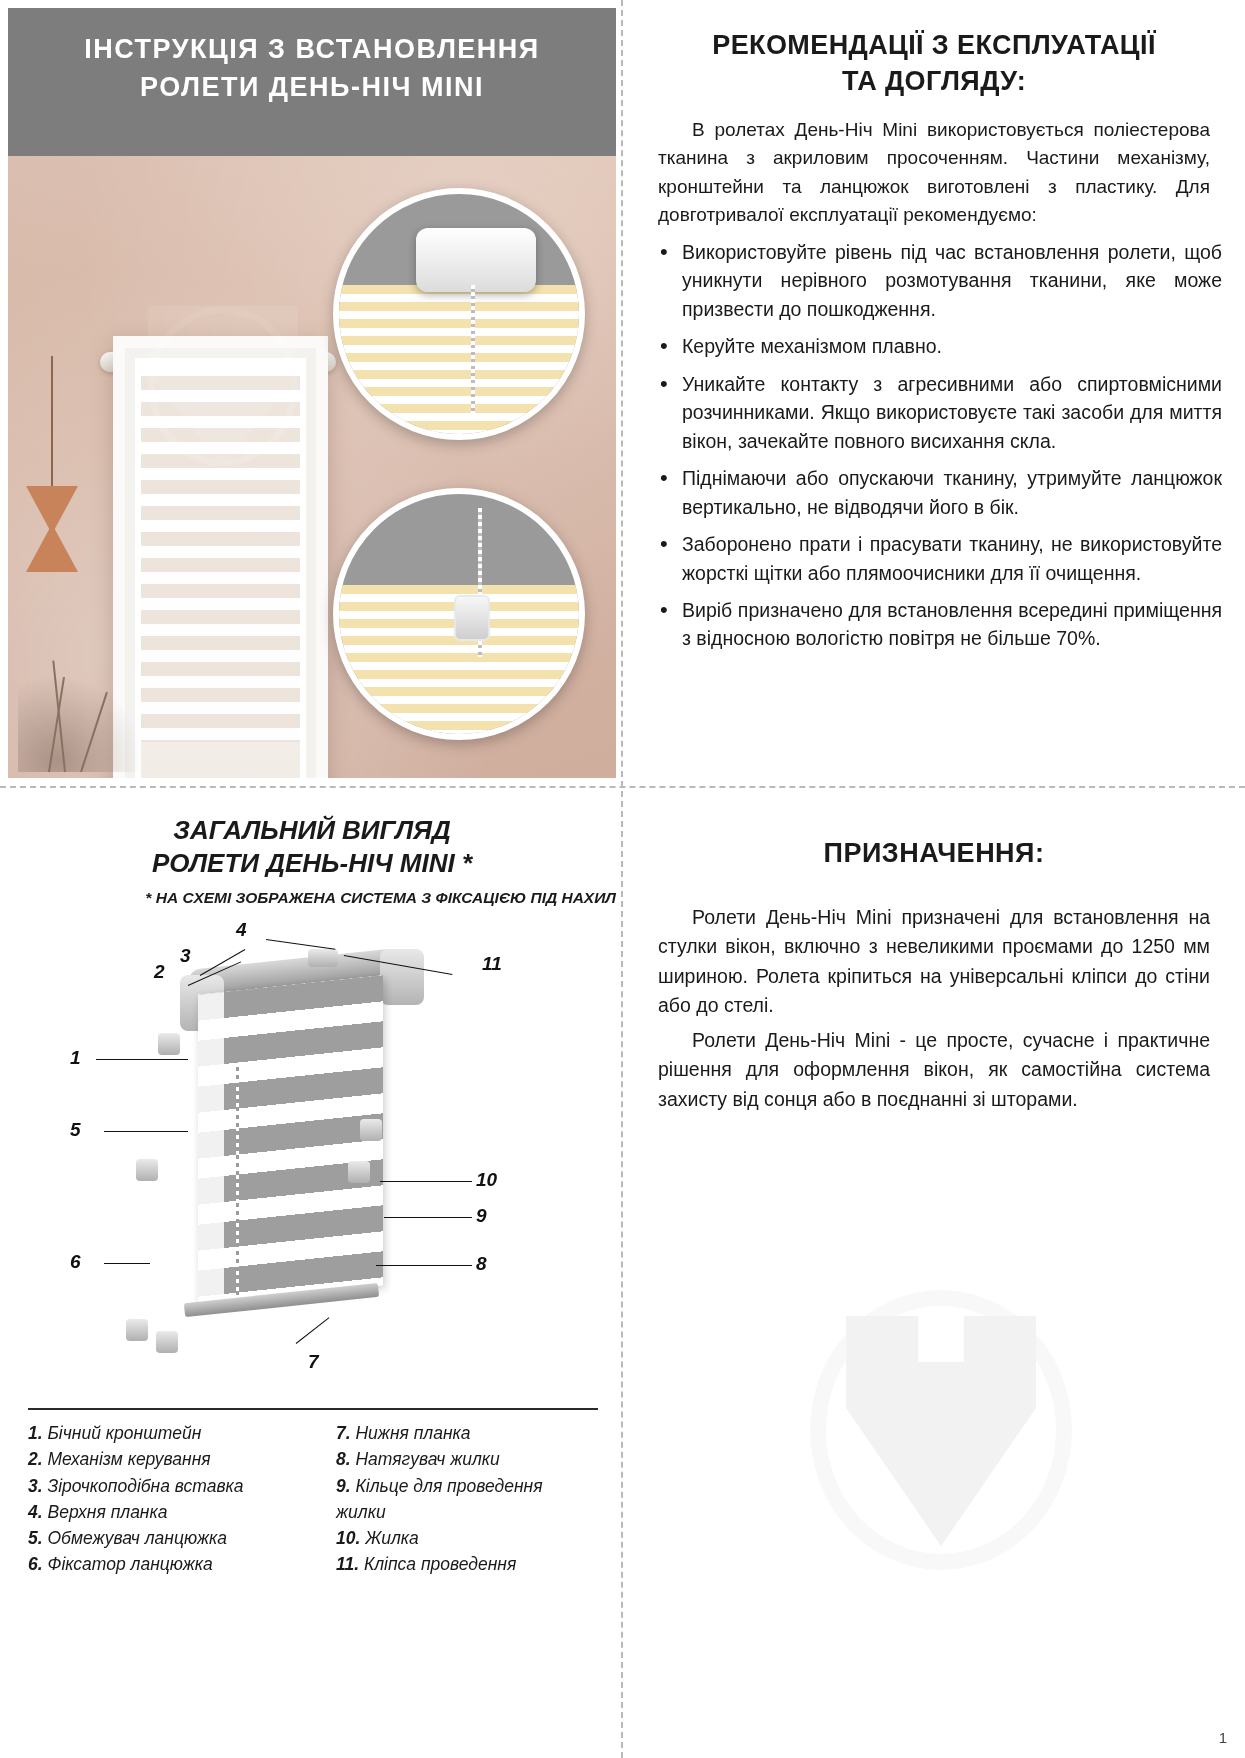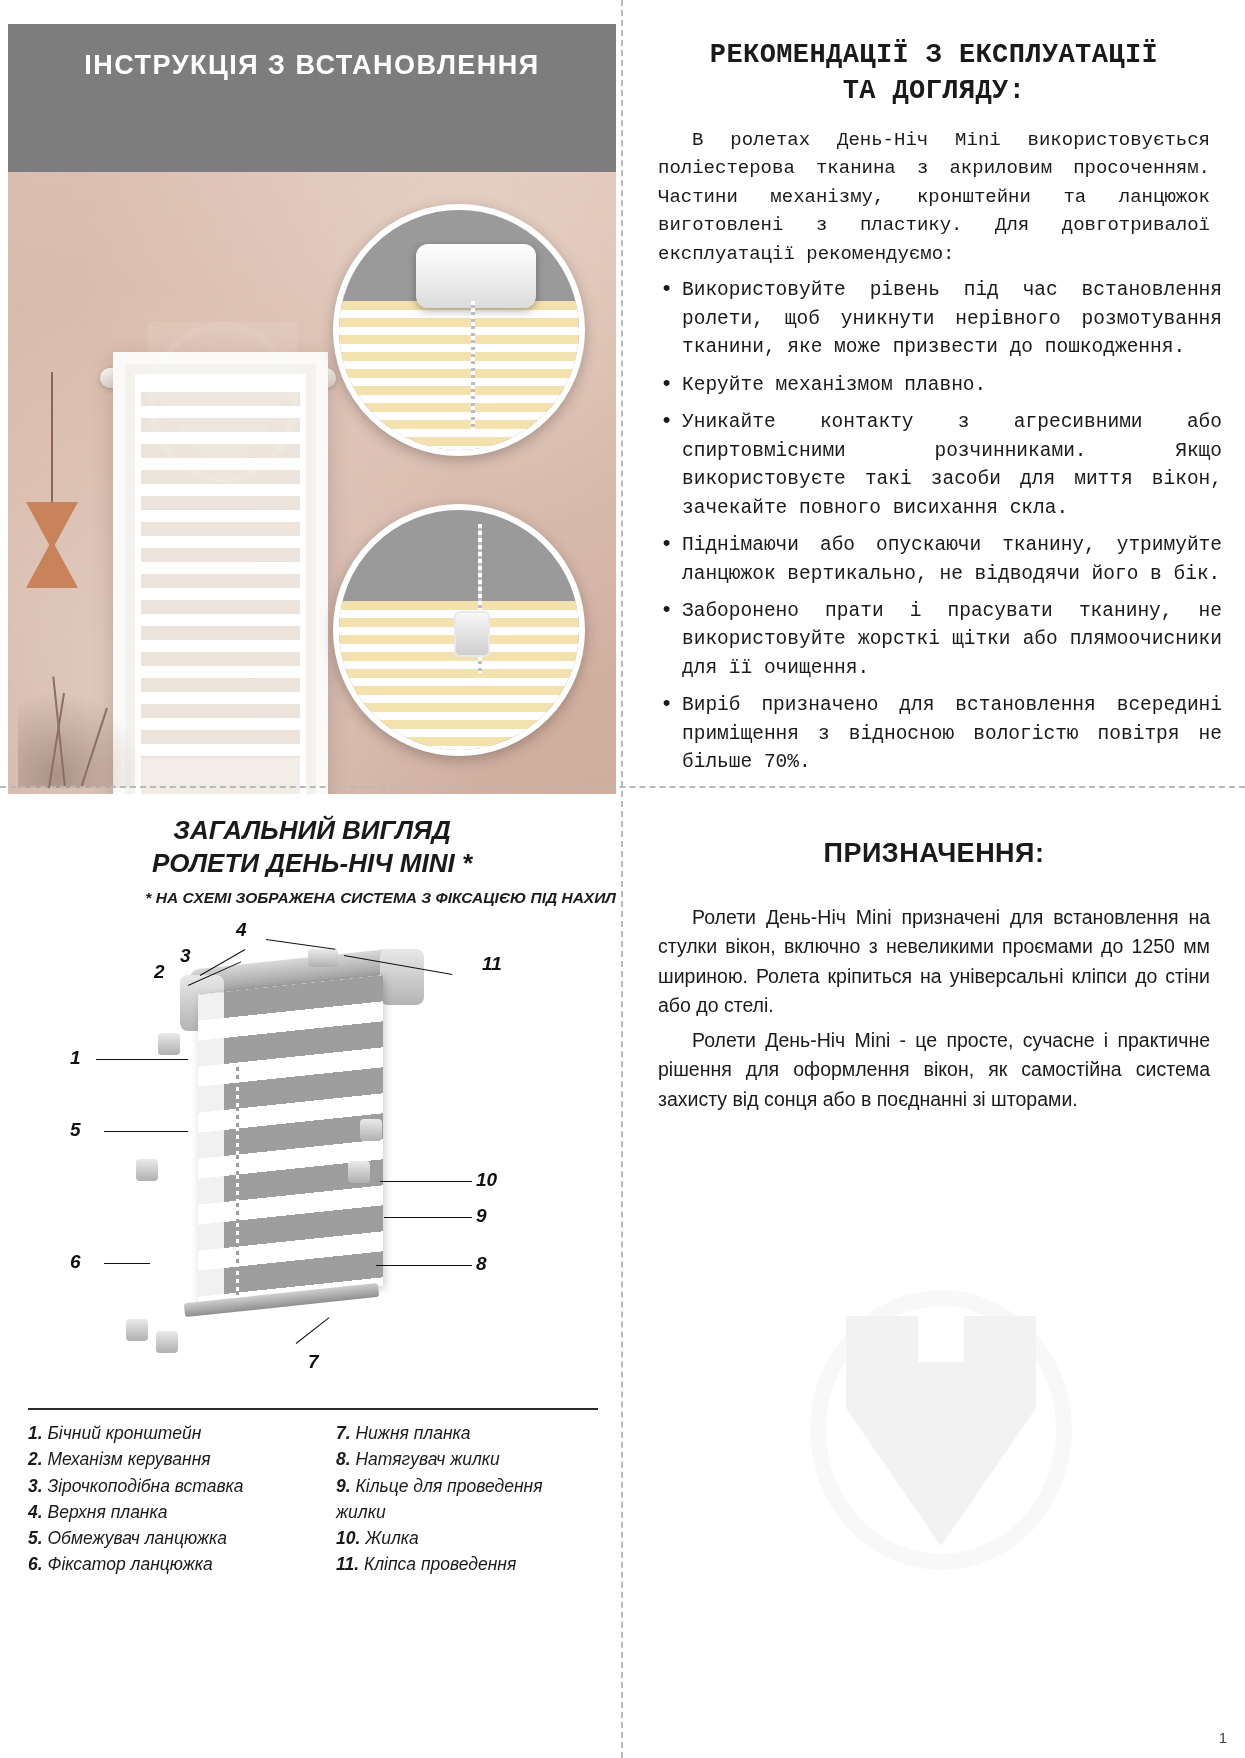--- a/index.html
+++ b/index.html
@@ -25,21 +25,20 @@
     position: absolute;
     left: 8px; top: 8px;
     width: 608px; height: 770px;
   }
   .title-band {
     background: #7d7d7d;
     color: #ffffff;
     text-align: center;
     padding: 22px 10px 20px;
     height: 148px;
-    margin-top: 16px;
   }
   .title-band .l1, .title-band .l2 {
     font-weight: bold;
     font-size: 27px;
     letter-spacing: 1.5px;
     line-height: 1.42;
   }
 
   .photo {
     position: relative;
@@ -158,24 +157,23 @@
   }
   .wm-ring {
     position: absolute; inset: 0;
     border: 7px solid rgba(255,255,255,.55);
     border-radius: 50%;
   }
 
   
   .q-tr {
     position: absolute;
-    left: 636px; top: 10px;
+    left: 636px; top: 0;
     width: 596px; height: 768px;
     padding: 0 10px;
-    font-family: Liberation Mono, monospace;
   }
   .q-tr h2 {
     margin: 28px 0 16px;
     text-align: center;
     font-size: 27px;
     font-weight: bold;
     line-height: 1.33;
     letter-spacing: .4px;
   }
   .intro {
@@ -374,20 +372,21 @@
   }
 </style>
 </head>
 <body>
 
 <div class="page">
 
   <section class="q-tl">
     <div class="title-band">
       <div class="l1">ІНСТРУКЦІЯ  З  ВСТАНОВЛЕННЯ</div>
+      <div class="l2">РОЛЕТИ  ДЕНЬ-НІЧ  MINI</div>
     </div>
 
     <div class="photo">
       <div class="wall-tex"></div>
 
       <div class="lamp-wire"></div>
       <div class="lamp"></div>
       <div class="lamp-cone"></div>
 
       <div class="blind-tube"></div>

